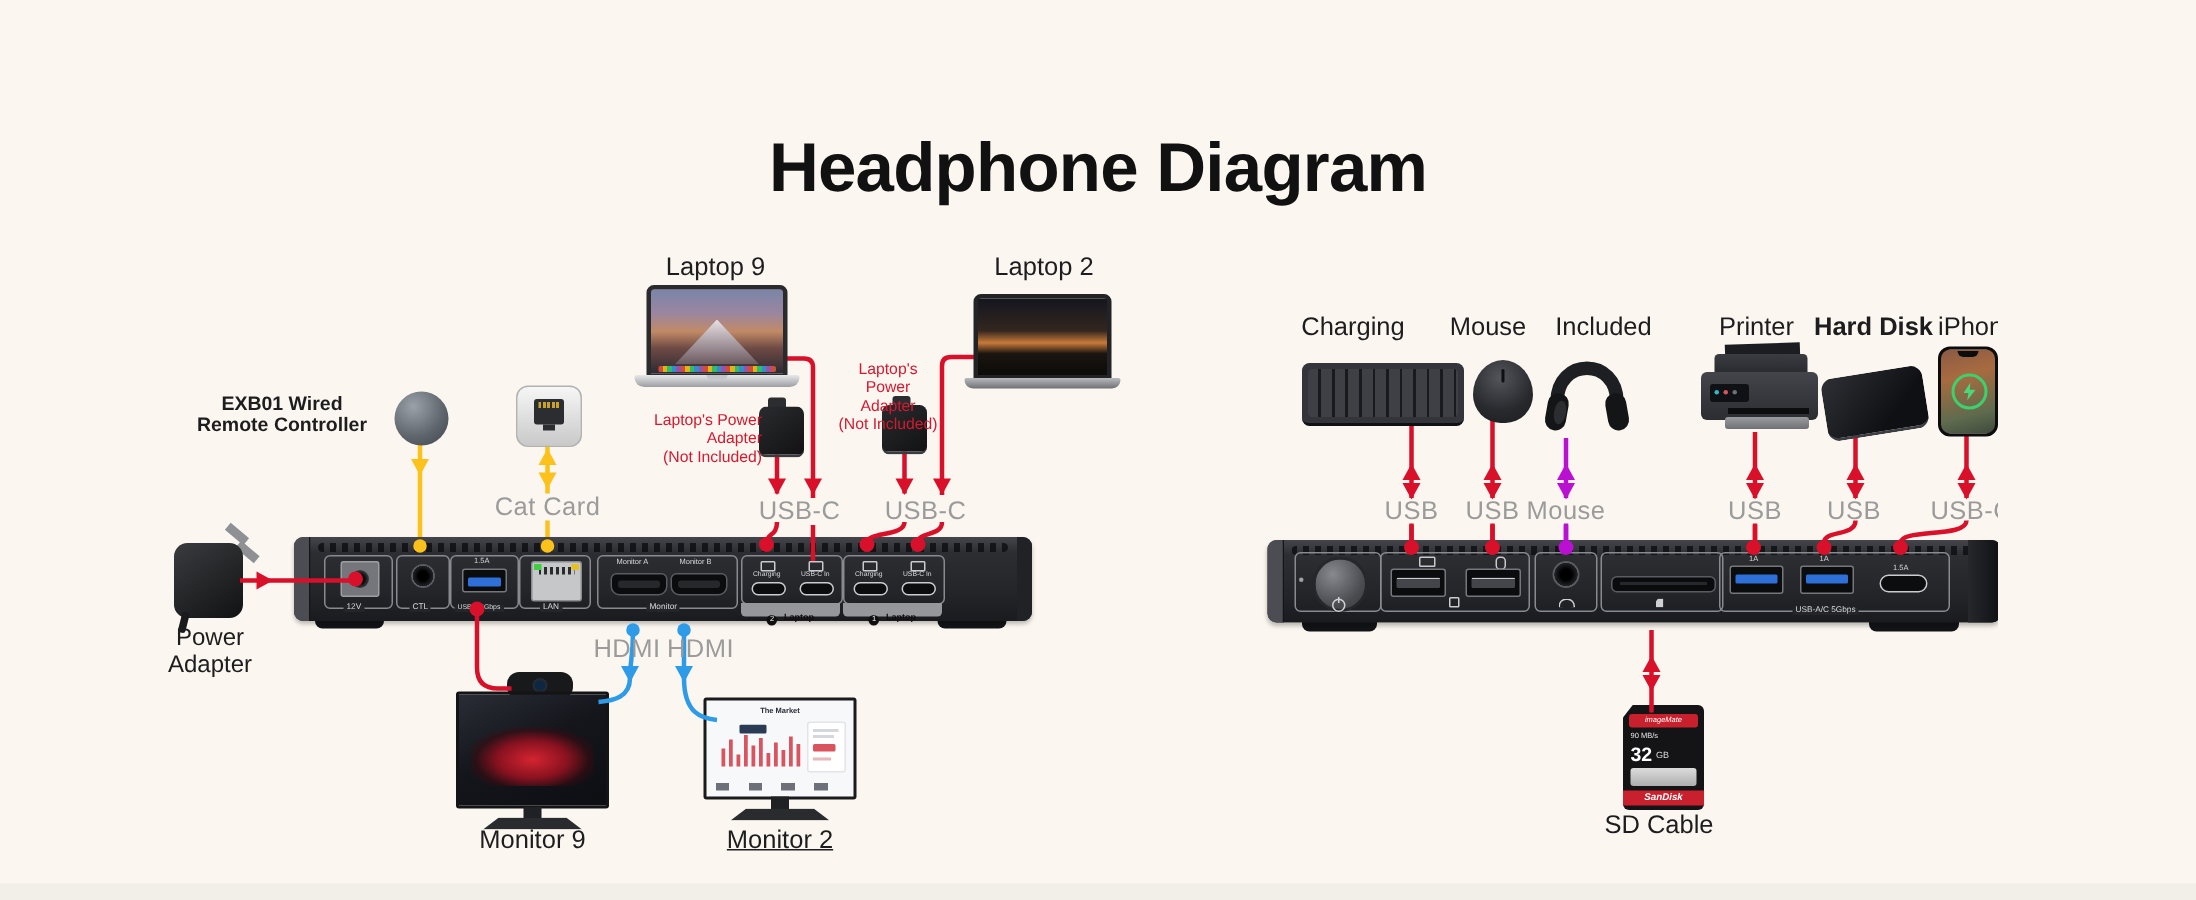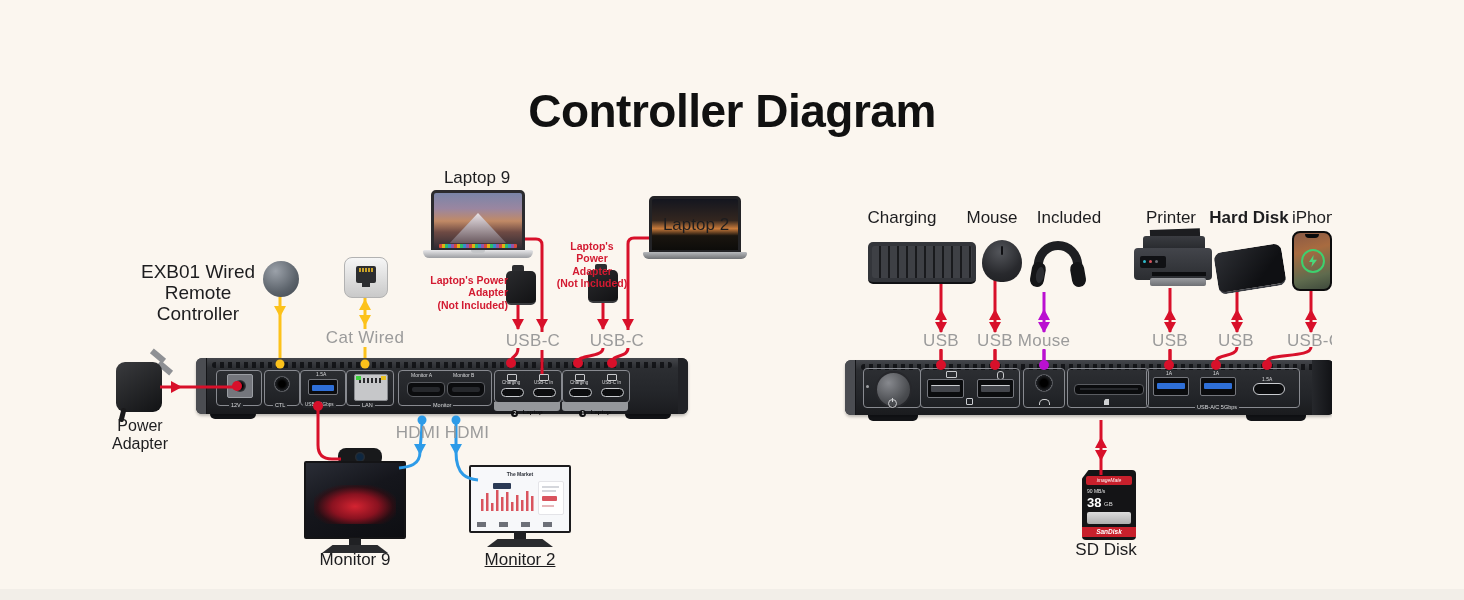--- a/index.html
+++ b/index.html
@@ -24,35 +24,35 @@
   .usba .bar{position:absolute;left:3px;right:3px;top:5px;height:6px;background:#2e6fd8;border-radius:1px;}
   .usba .bard{position:absolute;left:3px;right:3px;top:5px;height:6px;background:#43454b;border-radius:1px;border-top:1px solid #caccd0;}
   .jack{position:absolute;border-radius:50%;background:radial-gradient(circle at 50% 50%,#000 28%,#202226 60%,#5d5f64 62%,#3a3c40 100%);}
   .hdmi{position:absolute;background:#0b0c0e;border:1px solid #595b60;border-radius:4px 4px 6px 6px;}
   .hdmi .slot{position:absolute;left:4px;right:4px;top:4px;height:5px;background:#26282c;border-radius:2px;}
   .usbc{position:absolute;background:#0c0d0f;border:1.5px solid #caccd0;border-radius:6px;}
   .lbl{position:absolute;font-size:17px;color:#1d1d1f;text-align:center;line-height:1.1;z-index:10;}
   .glbl{position:absolute;font-size:17px;color:#9b9b9b;text-align:center;height:18px;line-height:18px;
         background:#FBF6EF;letter-spacing:.3px;z-index:10;}
   .nobg{background:transparent;}
-  .rnote{position:absolute;font-size:10.5px;font-weight:bold;color:#d31a31;line-height:1.18;white-space:pre-line;z-index:10;}
+  .rnote{position:absolute;font-size:10.5px;font-weight:normal;color:#d31a31;line-height:1.18;white-space:pre-line;z-index:10;}
   .pre{white-space:pre-line;}
   .dev{position:absolute;z-index:8;}
   .miniic{position:absolute;border:1px solid #c9cacd;border-radius:1px;}
   #clip-cover{position:absolute;left:1332px;top:0;width:132px;height:600px;background:#FBF6EF;z-index:20;}
   #bottom-strip{position:absolute;left:0;top:589px;width:1464px;height:11px;background:#f2eee8;z-index:30;}
   #title{position:absolute;left:0;right:0;top:84px;text-align:center;font-size:46px;font-weight:bold;
          color:#111;letter-spacing:-.5px;z-index:10;}
 </style>
 </head>
 <body>
 
 <div id="canvas">
 
-  <div id="title">Controller Diagram</div>
+  <div id="title">Headphone Diagram</div>
 
   <svg id="wires-under" class="wires" width="1464" height="600">
     <g stroke="#FCC21B" stroke-width="3" fill="none">
       <path d="M280 296 V363"></path>
       <path d="M365 297 V363"></path>
     </g>
     <g stroke="#D8102A" stroke-width="3" fill="none">
       <path d="M522 239 H536 Q542 239 542 245 V352"></path>
       <path d="M518 303 V329"></path>
       <path d="M652 238 H634 Q628 238 628 244 V330"></path>
@@ -297,58 +297,58 @@
   <div class="dev" style="left:1292px;top:231px;width:40px;height:60px;border:2px solid #0c0c0d;box-sizing:border-box;border-radius:8px;background:linear-gradient(165deg,#8a5a45 0%,#a86b40 32%,#5f6b4e 75%,#3f4a3c 100%);">
     <div class="abs" style="left:11px;top:1px;width:14px;height:4px;background:#0c0c0d;border-radius:0 0 4px 4px;"></div>
     <div class="abs" style="left:7px;top:16px;width:20px;height:20px;border:2.5px solid #3ed06e;border-radius:50%;">
       <div class="abs" style="left:6px;top:4px;width:8px;height:12px;background:#49d97b;clip-path:polygon(58% 0,0 58%,42% 58%,30% 100%,100% 40%,52% 40%);"></div>
     </div>
   </div>
 
   <div class="dev" style="left:1082px;top:470px;width:54px;height:70px;background:#141416;border-radius:4px;clip-path:polygon(12% 0,100% 0,100% 100%,0 100%,0 12%);">
     <div class="abs" style="left:4px;top:6px;width:46px;height:9px;background:#c8202c;border-radius:2px;text-align:center;font-size:5px;font-style:italic;color:#fff;line-height:9px;">imageMate</div>
     <div class="abs" style="left:5px;top:18px;font-size:5px;color:#e8e8e8;">90 MB/s</div>
-    <div class="abs" style="left:5px;top:25px;font-size:13px;font-weight:bold;color:#fff;">38</div>
+    <div class="abs" style="left:5px;top:25px;font-size:13px;font-weight:bold;color:#fff;">32</div>
     <div class="abs" style="left:22px;top:31px;font-size:6px;color:#ddd;">GB</div>
     <div class="abs" style="left:5px;top:42px;width:44px;height:12px;background:linear-gradient(#dcdcdc,#aeaeae);border-radius:2px;"></div>
     <div class="abs" style="left:0;top:57px;width:54px;height:10px;background:#c8202c;text-align:center;font-size:6.5px;font-weight:bold;font-style:italic;color:#fff;line-height:10px;">SanDisk</div>
   </div>
 
   <div class="lbl" style="left:437px;top:169px;width:80px;">Laptop 9</div>
-  <div class="lbl" style="left:656px;top:169px;width:80px;margin-top:47px;">Laptop 2</div>
-  <div class="lbl pre" style="left:126px;top:262px;width:144px;font-size:19px;">EXB01 Wired
+  <div class="lbl" style="left:656px;top:169px;width:80px;">Laptop 2</div>
+  <div class="lbl pre" style="left:116px;top:262px;width:144px;font-size:13px;font-weight:bold;">EXB01 Wired
 Remote Controller</div>
   <div class="lbl pre" style="left:106px;top:417px;width:68px;font-size:16px;">Power
 Adapter</div>
   <div class="rnote" style="left:426px;top:274px;width:82px;text-align:right;">Laptop's Power
 Adapter
 (Not Included)</div>
   <div class="rnote" style="left:556px;top:240px;width:72px;text-align:center;">Laptop's Power
 Adapter
 (Not Included)</div>
   <div class="glbl" style="left:503px;top:332px;width:60px;">USB-C</div>
   <div class="glbl" style="left:587px;top:332px;width:60px;">USB-C</div>
-  <div class="glbl" style="left:325px;top:329px;width:80px;">Cat Wired</div>
+  <div class="glbl" style="left:325px;top:329px;width:80px;">Cat Card</div>
   <div class="glbl nobg" style="left:393px;top:424px;width:50px;">HDMI</div>
   <div class="glbl nobg" style="left:442px;top:424px;width:50px;">HDMI</div>
   <div class="lbl" style="left:315px;top:551px;width:80px;">Monitor 9</div>
   <div class="lbl" style="left:480px;top:551px;width:80px;text-decoration:underline;">Monitor 2</div>
   <div class="lbl" style="left:862px;top:209px;width:80px;">Charging</div>
   <div class="lbl" style="left:952px;top:209px;width:80px;">Mouse</div>
   <div class="lbl" style="left:1024px;top:209px;width:90px;">Included</div>
   <div class="lbl" style="left:1131px;top:209px;width:80px;">Printer</div>
   <div class="lbl" style="left:1204px;top:209px;width:90px;font-weight:bold;">Hard Disk</div>
   <div class="lbl" style="left:1292px;top:209px;width:60px;text-align:left;">iPhone</div>
   <div class="glbl" style="left:913px;top:332px;width:56px;">USB</div>
   <div class="glbl" style="left:967px;top:332px;width:56px;">USB</div>
   <div class="glbl" style="left:1014px;top:332px;width:60px;">Mouse</div>
   <div class="glbl" style="left:1142px;top:332px;width:56px;">USB</div>
   <div class="glbl" style="left:1208px;top:332px;width:56px;">USB</div>
   <div class="glbl" style="left:1287px;top:332px;width:62px;text-align:left;">USB-C</div>
-  <div class="lbl" style="left:1066px;top:541px;width:80px;">SD Disk</div>
+  <div class="lbl" style="left:1066px;top:541px;width:80px;">SD Cable</div>
 
   <svg id="wires-over" class="wires" width="1464" height="600">
 
     <path d="M160 387 H233" stroke="#D8102A" stroke-width="3" fill="none"></path>
     <polygon points="171,381 171,393 182,387" fill="#D8102A"></polygon>
     <circle cx="237" cy="386" r="5" fill="#D8102A"></circle>
 
     <g stroke="#D8102A" stroke-width="3" fill="none">
       <path d="M542 352 V374"></path>
       <path d="M518 348 C518 358 511 355 511 362"></path>

